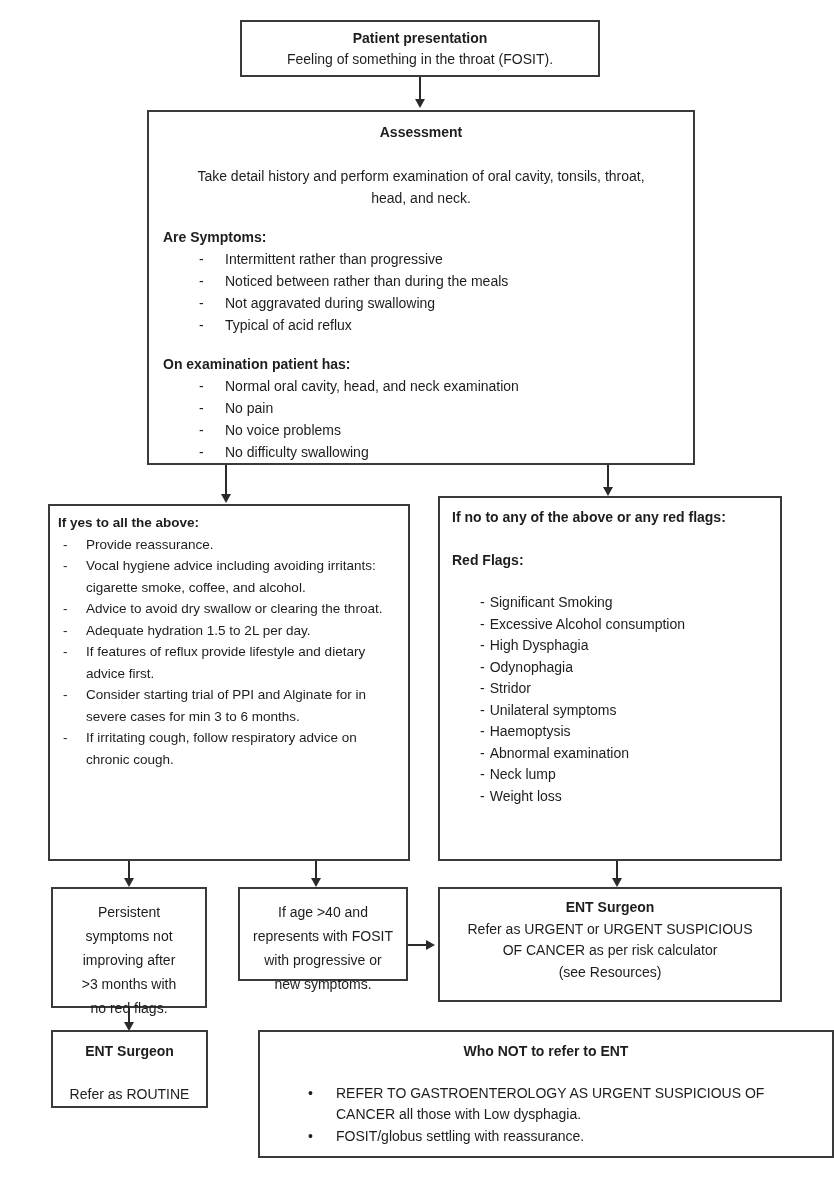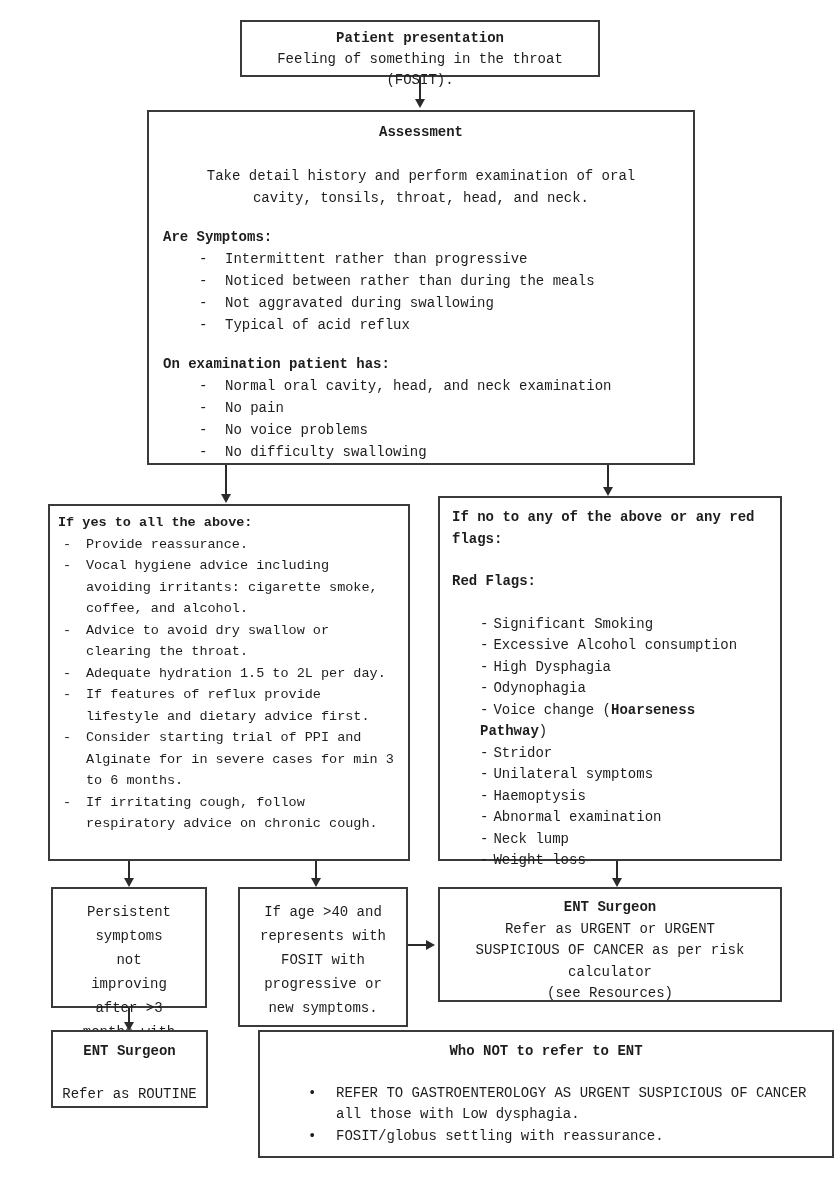--- a/index.html
+++ b/index.html
@@ -1,17 +1,17 @@
 <!DOCTYPE html>
 <html><head>
 <meta charset="utf-8">
 <style>
   html,body{margin:0;padding:0;background:#ffffff;}
   #page{position:relative;width:834px;height:1188px;background:#ffffff;
-        font-family:Liberation Mono, monospace;color:#1d1d1f;font-size:14px;overflow:hidden;border-radius:19px;}
+        font-family:Liberation Sans, sans-serif;color:#1d1d1f;font-size:14px;overflow:hidden;border-radius:19px;}
   .box{position:absolute;border:2px solid #3a3a3a;background:#ffffff;box-sizing:border-box;}
   .bold{font-weight:bold;}
   .center{text-align:center;}
   
   .vline{position:absolute;width:2px;background:#2a2a2a;}
   .hline{position:absolute;height:2px;background:#2a2a2a;}
   .ah-down{position:absolute;width:0;height:0;border-left:5px solid transparent;
            border-right:5px solid transparent;border-top:9px solid #2a2a2a;}
   .ah-right{position:absolute;width:0;height:0;border-top:5px solid transparent;
             border-bottom:5px solid transparent;border-left:9px solid #2a2a2a;}
@@ -26,21 +26,21 @@
   .dlist .t{flex:1;}
   #box-if-yes{left:48px;top:504px;width:362px;height:357px;padding:6px 8px 4px 8px;
               font-size:13.5px;line-height:21.5px;}
   #box-if-yes .dlist .m{width:28px;padding-left:5px;}
   #box-if-yes .footer{margin:15px 14px 0 14px;}
   #box-if-no{left:438px;top:496px;width:344px;height:365px;padding:9px 12px;line-height:21.5px;}
   #box-if-no .rfh{margin-top:21px;}
   #box-if-no .rflist{margin-top:21px;margin-left:28px;}
   #box-if-no .rf .dash{margin-right:5px;}
   #box-persistent{left:51px;top:887px;width:156px;height:121px;padding:11px 26px;line-height:24px;}
-  #box-age40{left:238px;top:887px;width:170px;height:140px;padding:11px 12px;line-height:24px;}
+  #box-age40{left:238px;top:887px;width:170px;height:94px;padding:11px 12px;line-height:24px;}
   #box-ent-urgent{left:438px;top:887px;width:344px;height:115px;padding:8px 26px;line-height:21.5px;}
   #box-ent-routine{left:51px;top:1030px;width:157px;height:78px;padding:9px 6px;line-height:21px;}
   #box-ent-routine .body{margin-top:22px;}
   #box-who-not{left:258px;top:1030px;width:576px;height:128px;padding:9px 16px;line-height:21.5px;}
   #box-who-not .blist{margin-top:20px;margin-left:26px;}
   .blist .li{display:flex;}
   .blist .m{flex:none;width:34px;padding-left:6px;box-sizing:border-box;}
   .blist .t{flex:1;}
 </style>
 </head>
@@ -145,21 +145,20 @@
   </div>
 
   <div class="box" id="box-if-no">
     <div class="bold">If no to any of the above or any red flags:</div>
     <div class="bold rfh">Red Flags:</div>
     <div class="rflist">
       <div class="rf"><span class="dash">-</span><span>Significant Smoking</span></div>
       <div class="rf"><span class="dash">-</span><span>Excessive Alcohol consumption</span></div>
       <div class="rf"><span class="dash">-</span><span>High Dysphagia</span></div>
       <div class="rf"><span class="dash">-</span><span>Odynophagia</span></div>
-      <div class="rf"><span class="dash">-</span><span>Voice change (</span><span class="bold">Hoarseness Pathway</span><span>)</span></div>
       <div class="rf"><span class="dash">-</span><span>Stridor</span></div>
       <div class="rf"><span class="dash">-</span><span>Unilateral symptoms</span></div>
       <div class="rf"><span class="dash">-</span><span>Haemoptysis</span></div>
       <div class="rf"><span class="dash">-</span><span>Abnormal examination</span></div>
       <div class="rf"><span class="dash">-</span><span>Neck lump</span></div>
       <div class="rf"><span class="dash">-</span><span>Weight loss</span></div>
     </div>
   </div>
 
   <div>

